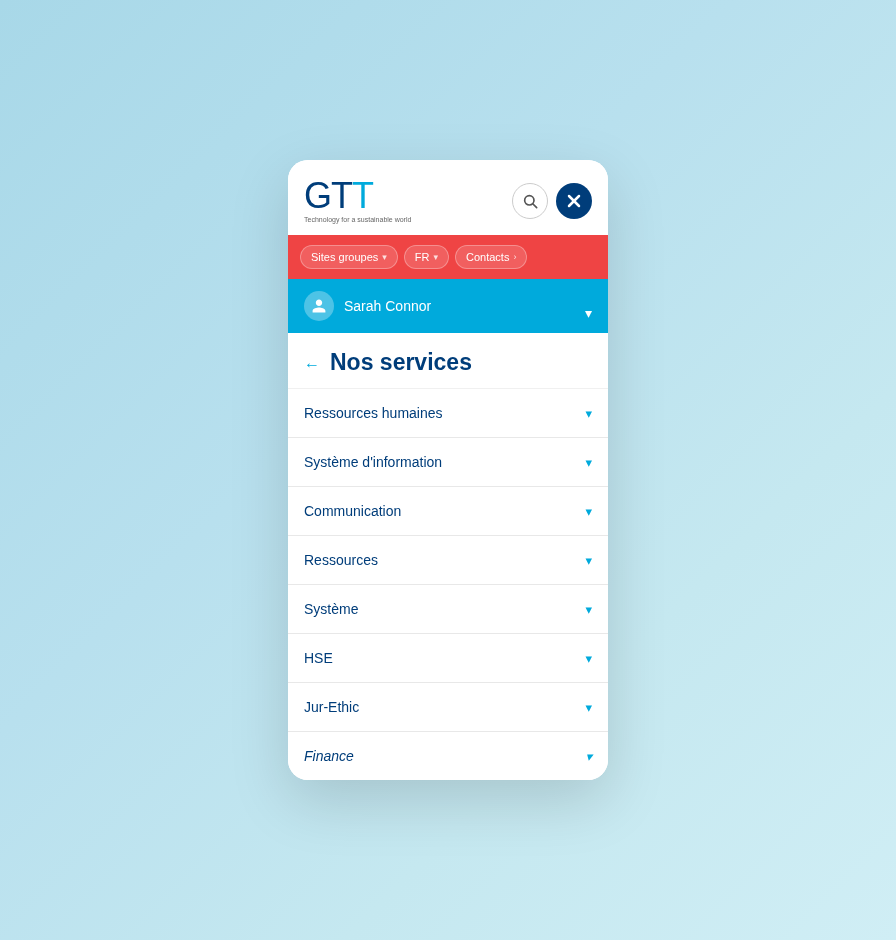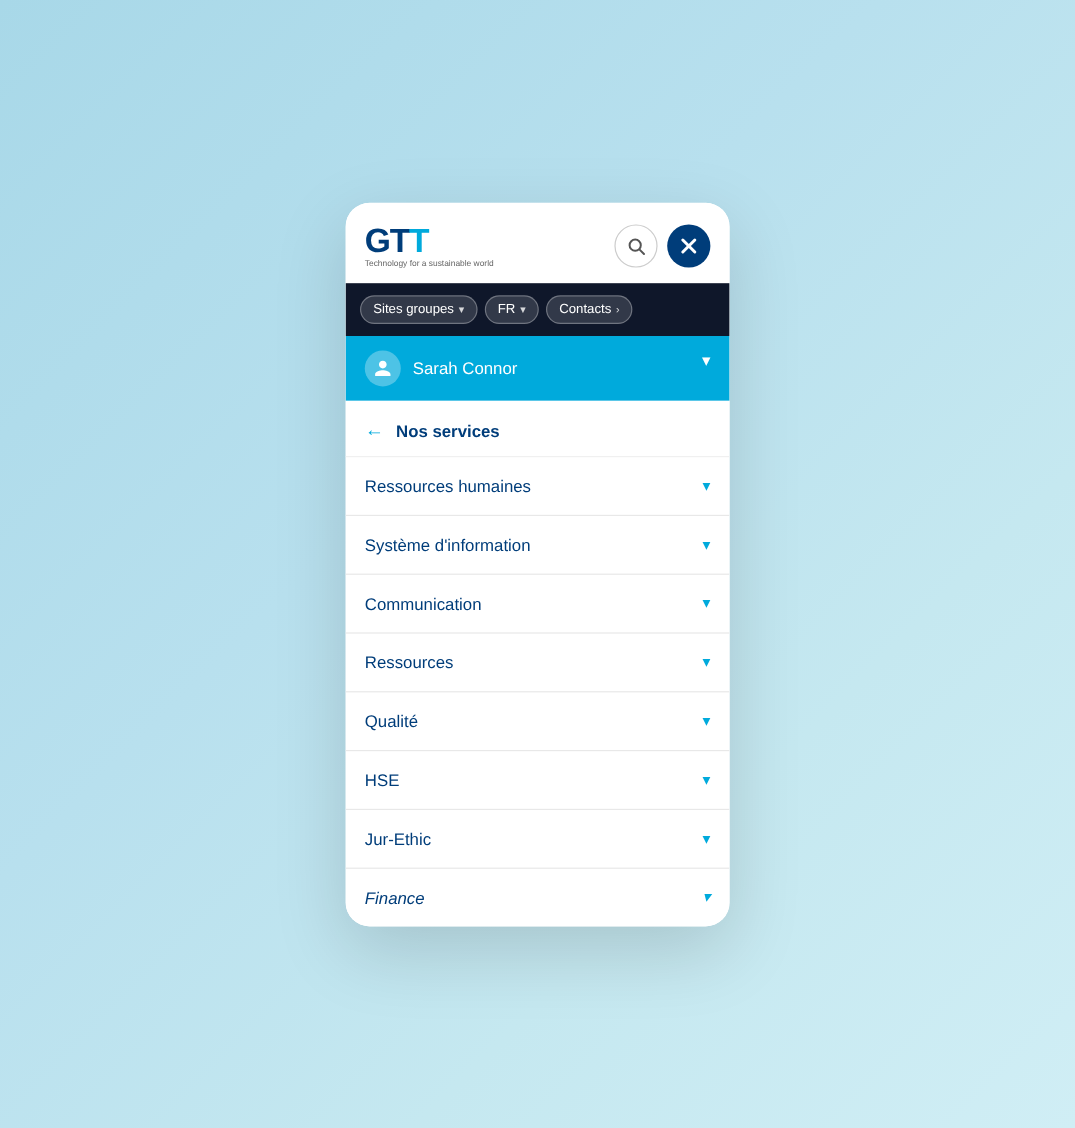--- a/index.html
+++ b/index.html
@@ -34,22 +34,22 @@
       justify-content: space-between;
       border-bottom: none;
     }
 
     .logo-area {
       display: flex;
       flex-direction: column;
     }
 
     .logo-text {
-      font-size: 28px;
-      font-weight: 700;
+      font-size: 36px;
+      font-weight: 400;
       color: #003d7a;
       letter-spacing: -1px;
       line-height: 1;
     }
 
     .logo-text span.g {
       color: #003d7a;
     }
     .logo-text span.t1 {
       color: #003d7a;
@@ -92,21 +92,21 @@
       display: flex;
       align-items: center;
       justify-content: center;
       cursor: pointer;
       color: white;
       font-size: 16px;
     }
 
     
     .nav-bar {
-      background: #0f172a;
+      background: #ef4444;
       padding: 10px 12px;
       display: flex;
       align-items: center;
       gap: 6px;
     }
 
     .nav-pill {
       background: rgba(255,255,255,0.15);
       border: 1px solid rgba(255,255,255,0.3);
       border-radius: 20px;
@@ -123,21 +123,21 @@
     .nav-pill .arrow {
       font-size: 9px;
       color: rgba(255,255,255,0.8);
     }
 
     
     .user-bar {
       background: #00aadc;
       padding: 12px 16px;
       display: flex;
-      align-items: flex-start;
+      align-items: flex-end;
       justify-content: space-between;
     }
 
     .user-info {
       display: flex;
       align-items: center;
       gap: 10px;
     }
 
     .user-avatar {
@@ -177,21 +177,21 @@
       border-bottom: 1px solid #f0f0f0;
     }
 
     .back-arrow {
       color: #00aadc;
       font-size: 16px;
       cursor: pointer;
     }
 
     .section-title {
-      font-size: 14px;
+      font-size: 23px;
       font-weight: 700;
       color: #003d7a;
     }
 
     
     .service-list {
       display: flex;
       flex-direction: column;
     }
 
@@ -304,21 +304,21 @@
         <span class="service-label">Communication</span>
         <span class="service-chevron">▾</span>
       </div>
 
       <div class="service-item">
         <span class="service-label">Ressources</span>
         <span class="service-chevron">▾</span>
       </div>
 
       <div class="service-item">
-        <span class="service-label">Qualité</span>
+        <span class="service-label">Système</span>
         <span class="service-chevron">▾</span>
       </div>
 
       <div class="service-item">
         <span class="service-label">HSE</span>
         <span class="service-chevron">▾</span>
       </div>
 
       <div class="service-item">
         <span class="service-label">Jur-Ethic</span>

